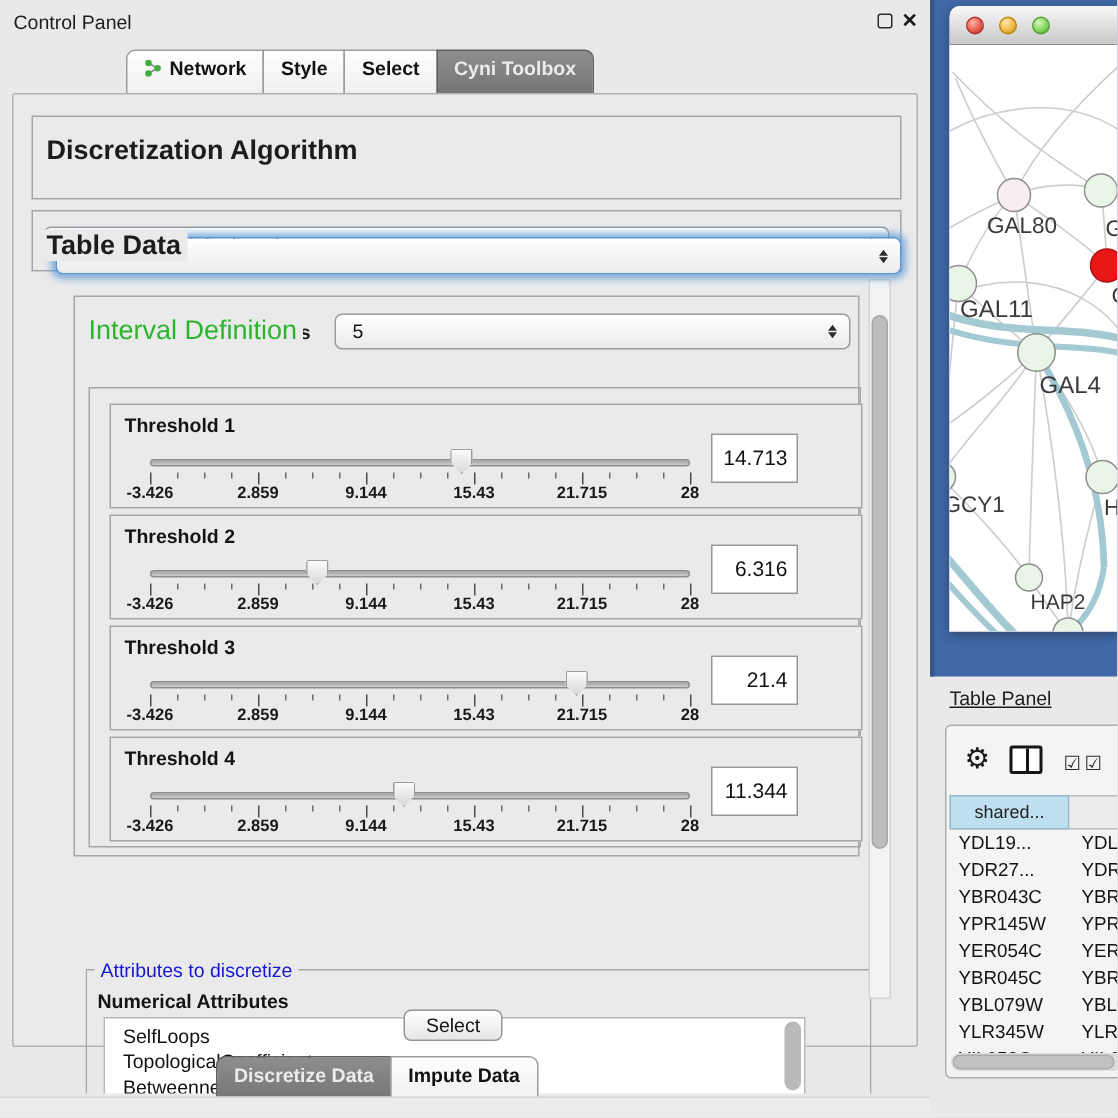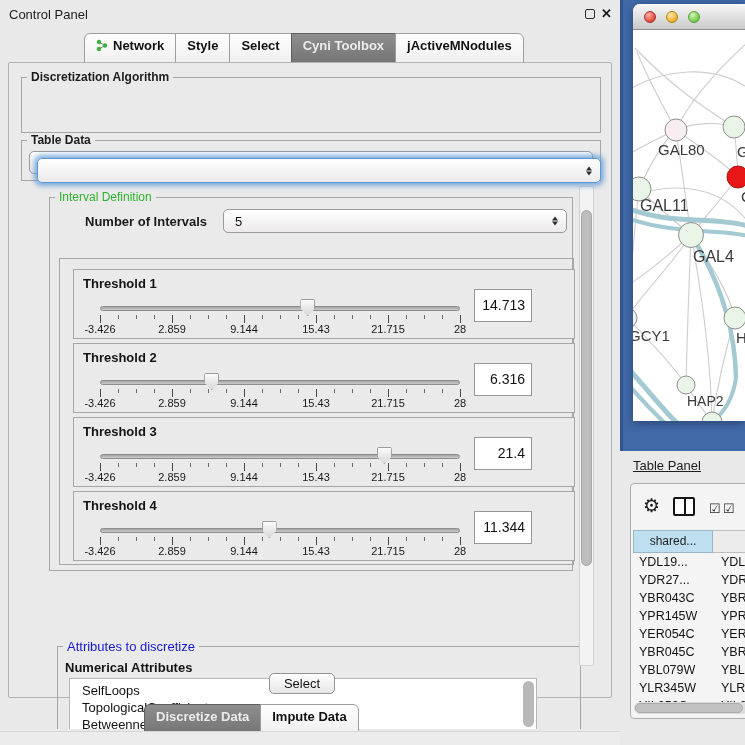--- a/index.html
+++ b/index.html
@@ -22,21 +22,21 @@
   .tab:last-child { border-radius:0 6px 6px 0; }
   .tab.selected { background:linear-gradient(#8e8e8e,#6f6f6f); color:#ececec; border-color:#606060; }
   .net-icon { display:inline-block; vertical-align:-2px; margin-right:5px; }
   #topTabs { left:84px; top:33px; }
   #bottomTabs { left:144px; top:704px; }
 
   .content-frame { position:absolute; left:8px; top:62px; width:604px; height:636px;
                    border:1px solid #b2b2b2; background:#eaeaea; border-radius:2px; }
 
   .group { position:absolute; border:1px solid #a6a6a6; }
-  .group-label { position:absolute; background:#eaeaea; padding:0 4px; font-size:12px; z-index:3; white-space:nowrap; }
+  .group-label { position:absolute; background:#eaeaea; padding:0 4px; font-size:18px; z-index:3; white-space:nowrap;margin-top:20px; }
   .group-label.dark { font-weight:bold; color:#1c1c1c; }
 
   .combo { position:absolute; background:linear-gradient(#ffffff,#eceaea); border:1px solid #9b9b9b;
            border-radius:5px; font-size:13px; }
   .combo .ct { position:absolute; left:11px; top:50%; transform:translateY(-50%); color:#111; white-space:nowrap; }
   .spin { position:absolute; right:8px; top:50%; transform:translateY(-50%); display:flex; flex-direction:column; gap:1px; }
   .spin i { width:0; height:0; border-left:3.5px solid transparent; border-right:3.5px solid transparent; }
   .spin i.up { border-bottom:4.5px solid #2c2c2c; }
   .spin i.dn { border-top:4.5px solid #2c2c2c; }
   .algo-combo { left:28px; top:95px; width:564px; height:25px; z-index:2;
@@ -54,21 +54,21 @@
   .thr-title { position:absolute; left:9px; top:6px; font-size:13px; font-weight:bold; color:#141414; }
   .track { position:absolute; left:26px; top:36px; width:360px; height:5px;
            background:linear-gradient(#a3a3a3,#cdcdcd); border:1px solid #8d8d8d; border-radius:3px; }
   .thumb { position:absolute; top:29px; width:15px; height:17px;
            background:linear-gradient(#fdfdfd,#d6d6d6); box-shadow:inset 0 0 0 1px #9b9b9b;
            clip-path:polygon(8% 0,92% 0,100% 10%,100% 56%,50% 100%,0 56%,0 10%); }
   .ticks { position:absolute; left:26px; top:45px; width:360px; height:9px; }
   .ticks .tick { position:absolute; top:0; width:1px; height:4px; background:#6b6b6b; }
   .ticks .tick.major { height:8px; background:#4a4a4a; }
   .scale { position:absolute; left:26px; top:53px; width:360px; height:13px; }
-  .scale span { position:absolute; transform:translateX(-50%); font-size:11px; font-weight:normal; color:#191919; white-space:nowrap; }
+  .scale span { position:absolute; transform:translateX(-50%); font-size:11px; font-weight:bold; color:#191919; white-space:nowrap; }
   .valbox { position:absolute; left:400px; top:19px; width:58px; height:33px; background:#fff;
             border:1px solid #979797; font-size:14px; text-align:right; line-height:31px; padding-right:6px; color:#111; }
 
   
   .attr-wrap { position:absolute; left:48px; top:571px; width:524px; height:95px; overflow:hidden; }
   .attr-box { position:absolute; left:0; top:12px; width:524px; height:110px; border:1px solid #a6a6a6; }
   .attr-label { position:absolute; left:6px; top:5px; background:#eaeaea; padding:0 4px; font-size:13px; color:#1717d1; z-index:2; white-space:nowrap; }
   .numattr { position:absolute; left:8px; top:26px; font-size:13px; font-weight:bold; color:#141414; }
   .attr-list { position:absolute; left:12px; top:44px; width:468px; height:60px; background:#fff; border:1px solid #b6b6b6; overflow:hidden; }
   .attr-list .item { position:relative; padding-left:12px; font-size:13px; line-height:17px; margin-top:0; color:#111; }
@@ -125,21 +125,20 @@
   <div id="topTabs" class="tabrow">
       <div class="tab"><span class="net-icon"><svg width="12" height="13" viewBox="0 0 12 13">
             <path d="M3 3 L9 6.5 L3 10" stroke="#8a8a8a" fill="none"></path>
             <circle cx="3" cy="3" r="2.2" fill="#3fae3f"></circle>
             <circle cx="3" cy="10" r="2.2" fill="#3fae3f"></circle>
             <circle cx="9" cy="6.5" r="2.2" fill="#3fae3f"></circle>
           </svg></span><span>Network</span></div>
       <div class="tab"><span>Style</span></div>
       <div class="tab"><span>Select</span></div>
       <div class="tab selected"><span>Cyni Toolbox</span></div>
-      <div class="tab"><span>jActiveMNodules</span></div>
     </div>
 
   <div class="content-frame">
 
     <div class="group" style="left:12px; top:14px; width:580px; height:56px;"></div>
     <span class="group-label dark" style="left:18px; top:7px;">Discretization Algorithm</span>
     <div class="combo algo-combo">
       <span class="spin">
           <i class="up"></i>
           <i class="dn"></i>

